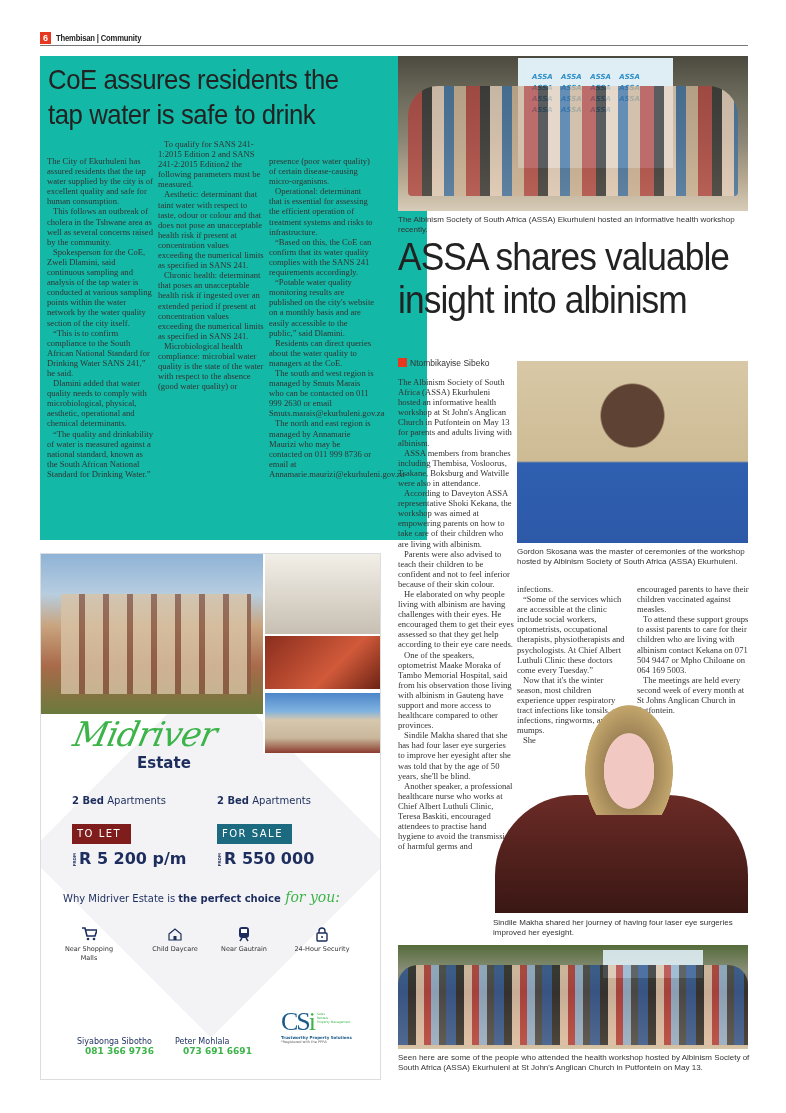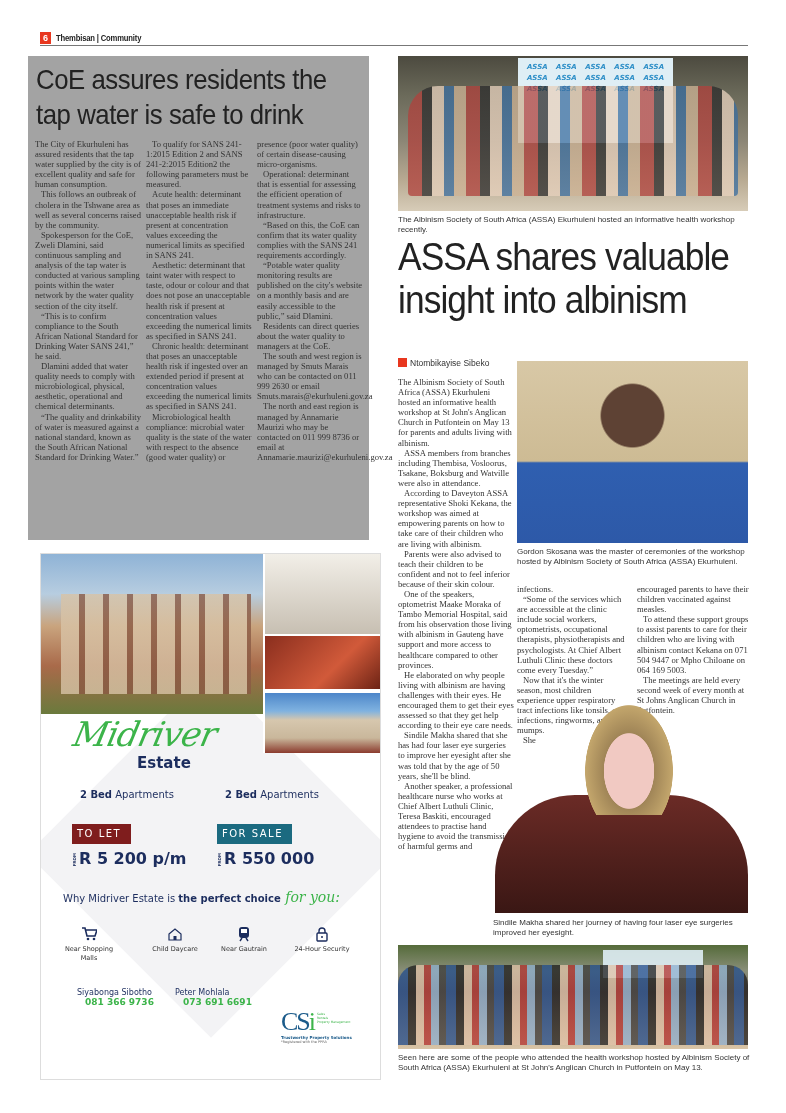--- a/index.html
+++ b/index.html
@@ -6,64 +6,64 @@
   html, body { width: 786px; height: 1113px; background: #ffffff; overflow: hidden; }
   body { position: relative; font-family: "Liberation Serif", serif; color: #222; }
 
   
   .page-header { position: absolute; left: 40px; top: 32px; width: 708px; height: 14px; border-bottom: 1px solid #777; }
   .page-num { position: absolute; left: 0; top: 0; width: 11px; height: 12px; background: #e8371f; color: #fff; font: bold 9px "Liberation Sans", sans-serif; text-align: center; line-height: 12px; }
   .section-name { position: absolute; left: 16px; top: 0; font: bold 9px "Liberation Sans", sans-serif; color: #222; line-height: 12px; letter-spacing: -0.2px; transform: scaleX(0.85); transform-origin: left; }
   .page-date { position: absolute; right: 2px; top: 0; font: 9px "Liberation Sans", sans-serif; color: #333; line-height: 12px; margin-top: 40px; }
 
   
-  .left-article { position: absolute; left: 28px; top: 56px; width: 341px; height: 484px; background: #a3a3a3; }
+  .left-article { position: absolute; left: 40px; top: 56px; width: 387px; height: 484px; background: #14b8a6; }
   .left-headline { position: absolute; left: 8px; top: 6px; width: 330px; font: 28px/35px "Liberation Sans", sans-serif; color: #222; letter-spacing: -0.5px; transform: scaleX(0.92); transform-origin: left; }
   .cols { position: absolute; top: 83px; left: 7px; width: 330px; display: flex; gap: 5px; }
   .col { width: 106px; font: 8.6px/10.1px "Liberation Serif", serif; color: #333; }
   .col p { text-indent: 6px; }
-  .col p.first { text-indent: 0; }
+  .col p.first { text-indent: 0; margin-top: 17px; }
 
   
   .ad { position: absolute; left: 40px; top: 553px; width: 341px; height: 527px; background: #fff; border: 1px solid #ddd; overflow: hidden; }
   .ad-bg-house { position: absolute; left: 40px; top: 170px; width: 260px; height: 260px; background: #f3f3f5; transform: rotate(45deg); }
   .ad-photo-main { position: absolute; left: 0; top: 0; width: 222px; height: 160px; background: linear-gradient(180deg, #8fb3d6 0%, #b7cde0 25%, #c9a47e 45%, #a96a4a 70%, #6a7a3c 100%); }
   .ad-photo-main .bld { position: absolute; left: 20px; top: 40px; width: 190px; height: 100px; background: repeating-linear-gradient(90deg, #d8c3a6 0 18px, #8a5a44 18px 24px); opacity: 0.8; }
   .ad-photo-r1 { position: absolute; left: 222px; top: 0; width: 118px; height: 80px; background: linear-gradient(180deg, #f2efe8, #c7bfb2); border-left: 2px solid #fff; }
   .ad-photo-r2 { position: absolute; left: 222px; top: 80px; width: 118px; height: 55px; background: linear-gradient(135deg, #8a2e1e, #d15a3a 60%, #6b2214); border-left: 2px solid #fff; border-top: 2px solid #fff; }
   .ad-photo-r3 { position: absolute; left: 222px; top: 137px; width: 118px; height: 62px; background: linear-gradient(180deg, #4d86c9 0%, #7fb2e0 30%, #d6c7ae 45%, #c9b79b 75%, #8b3b2e 100%); border-left: 2px solid #fff; border-top: 2px solid #fff; }
   .ad-script { position: absolute; left: 33px; top: 160px; font: italic 34px "DejaVu Serif", serif; color: #3cb44a; transform: skewX(-12deg); letter-spacing: -1px; }
   .ad-estate { position: absolute; left: 96px; top: 200px; font: bold 15px "DejaVu Sans", sans-serif; color: #1c2d5e; }
-  .ad-bed { position: absolute; top: 235px; font: 10px "DejaVu Sans", sans-serif; color: #1c2d5e; margin-left: 8px; }
+  .ad-bed { position: absolute; top: 241px; font: 10px "DejaVu Sans", sans-serif; color: #1c2d5e; }
   .ad-bed b { font-weight: bold; }
   .ad-tag { position: absolute; top: 270px; height: 20px; padding: 0 5px; font: 10px/20px "DejaVu Sans", sans-serif; color: #fff; letter-spacing: 1.5px; }
   .ad-tag.let { left: 31px; width: 59px; background: #7f1d1d; }
   .ad-tag.sale { left: 176px; width: 75px; background: #1b6a80; }
   .ad-price { position: absolute; top: 295px; font: bold 16px "DejaVu Sans", sans-serif; color: #1c2d5e; }
   .ad-price small { font-size: 4px; writing-mode: vertical-rl; transform: rotate(180deg); display: inline-block; margin-right: 2px; vertical-align: middle; color: #1c2d5e; }
   .ad-why { position: absolute; left: 22px; top: 335px; width: 310px; font: 10px "DejaVu Sans", sans-serif; color: #1c2d5e; white-space: nowrap; }
   .ad-why b { font-weight: bold; }
   .ad-why .fy { font: italic 14px "DejaVu Serif", serif; color: #3cb44a; }
   .feature { position: absolute; top: 372px; width: 60px; text-align: center; font: 6.5px/9px "DejaVu Sans", sans-serif; color: #333; }
   .feature .ico { display: block; width: 16px; height: 16px; margin: 0 auto 3px; }
-  .ad-contact { position: absolute; top: 434px; font: 8px "DejaVu Sans", sans-serif; color: #1c2d5e; }
+  .ad-contact { position: absolute; top: 483px; font: 8px "DejaVu Sans", sans-serif; color: #1c2d5e; }
   .ad-contact .ph { display: block; font: bold 9px "DejaVu Sans", sans-serif; color: #3cb44a; padding-left: 8px; }
   .csi-logo { position: absolute; left: 240px; top: 455px; width: 90px; height: 40px; }
   .csi-big { font: 26px/26px "Liberation Serif", serif; color: #1b5b8a; letter-spacing: -2px; }
   .csi-big .i { color: #3cb44a; }
   .csi-sub { position: absolute; left: 36px; top: 3px; font: 3px/4px "DejaVu Sans", sans-serif; color: #3cb44a; }
   .csi-tag { font: bold 4px "DejaVu Sans", sans-serif; color: #1b5b8a; }
   .csi-reg { font: 3.5px "DejaVu Sans", sans-serif; color: #666; }
   .ad-footer { position: absolute; left: 0; top: 503px; width: 341px; height: 24px; background: #0f5b99; color: #fff; font: 8px/24px "DejaVu Sans", sans-serif; }
   .ad-footer .f-phone { position: absolute; left: 30px; }
   .ad-footer .f-web { position: absolute; left: 210px; }
 
   
   .photo-top { position: absolute; left: 398px; top: 56px; width: 350px; height: 155px; background: linear-gradient(180deg, #4c4a3f 0%, #6b6a5a 25%, #8c8676 55%, #b8aa92 80%, #d7ccb8 100%); overflow: hidden; }
-  .assa-banner { position: absolute; left: 120px; top: 2px; width: 155px; height: 85px; background: #dfeef5; color: #2d8ec7; font: italic bold 7px "DejaVu Sans", sans-serif; padding: 4px; line-height: 11px; word-spacing: 6px; text-align: center; }
+  .assa-banner { position: absolute; left: 120px; top: 2px; width: 155px; height: 110px; background: #dfeef5; color: #2d8ec7; font: italic bold 7px "DejaVu Sans", sans-serif; padding: 14px; line-height: 11px; word-spacing: 6px; }
   .crowd { position: absolute; left: 10px; top: 30px; width: 330px; height: 110px; background: repeating-linear-gradient(90deg, #b0413c 0 14px, #2c2c2c 14px 24px, #e7d1bd 24px 36px, #3b6ea0 36px 46px, #ceb395 46px 58px); border-radius: 30px 30px 4px 4px; opacity: 0.75; }
   .caption { position: absolute; font: 8px/10px "Liberation Sans", sans-serif; color: #333; }
   .right-headline { position: absolute; left: 398px; top: 236px; width: 360px; font: 38px/43px "Liberation Sans", sans-serif; color: #222; letter-spacing: -1px; transform: scaleX(0.93); transform-origin: left; }
   .byline { position: absolute; left: 398px; top: 358px; font: 8.5px "Liberation Sans", sans-serif; color: #333; }
   .byline .sq { display: inline-block; width: 9px; height: 9px; background: #e8371f; vertical-align: -1px; margin-right: 3px; }
   .photo-gordon { position: absolute; left: 517px; top: 361px; width: 231px; height: 182px; background: radial-gradient(circle at 50% 30%, #5e4234 0 18%, transparent 19%), linear-gradient(180deg, #d8c8a6 0%, #cdbb94 55%, #2f5fb0 56%, #2d59a8 100%); }
   .col-r { position: absolute; font: 8.6px/10.1px "Liberation Serif", serif; color: #333; }
   .col-r p { text-indent: 6px; }
   .col-r p.first { text-indent: 0; }
   .photo-sindile { position: absolute; left: 485px; top: 705px; width: 263px; height: 208px; overflow: hidden; }
@@ -88,21 +88,20 @@
     <div class="col">
       <p class="first">The City of Ekurhuleni has assured residents that the tap water supplied by the city is of excellent quality and safe for human consumption.</p>
       <p>This follows an outbreak of cholera in the Tshwane area as well as several concerns raised by the community.</p>
       <p>Spokesperson for the CoE, Zweli Dlamini, said continuous sampling and analysis of the tap water is conducted at various sampling points within the water network by the water quality section of the city itself.</p>
       <p>“This is to confirm compliance to the South African National Standard for Drinking Water SANS 241,” he said.</p>
       <p>Dlamini added that water quality needs to comply with microbiological, physical, aesthetic, operational and chemical determinants.</p>
       <p>“The quality and drinkability of water is measured against a national standard, known as the South African National Standard for Drinking Water.”</p>
     </div>
     <div class="col">
       <p>To qualify for SANS 241-1:2015 Edition 2 and SANS 241-2:2015 Edition2 the following parameters must be measured.</p>
-      <p>Acute health: determinant that poses an immediate unacceptable health risk if present at concentration values exceeding the numerical limits as specified in SANS 241.</p>
       <p>Aesthetic: determinant that taint water with respect to taste, odour or colour and that does not pose an unacceptable health risk if present at concentration values exceeding the numerical limits as specified in SANS 241.</p>
       <p>Chronic health: determinant that poses an unacceptable health risk if ingested over an extended period if present at concentration values exceeding the numerical limits as specified in SANS 241.</p>
       <p>Microbiological health compliance: microbial water quality is the state of the water with respect to the absence (good water quality) or</p>
     </div>
     <div class="col">
       <p class="first">presence (poor water quality) of certain disease-causing micro-organisms.</p>
       <p>Operational: determinant that is essential for assessing the efficient operation of treatment systems and risks to infrastructure.</p>
       <p>“Based on this, the CoE can confirm that its water quality complies with the SANS 241 requirements accordingly.</p>
       <p>“Potable water quality monitoring results are published on the city's website on a monthly basis and are easily accessible to the public,” said Dlamini.</p>
       <p>Residents can direct queries about the water quality to managers at the CoE.</p>
@@ -198,22 +197,22 @@
 <div class="byline"><span class="sq"></span><span>Ntombikayise Sibeko</span></div>
 
 <div class="photo-gordon"></div>
 <div class="caption" style="left:517px; top:547px; width:235px;">Gordon Skosana was the master of ceremonies of the workshop hosted by Albinism Society of South Africa (ASSA) Ekurhuleni.</div>
 
 <div class="col-r" style="left:398px; top:377px; width:116px;">
   <p class="first">The Albinism Society of South Africa (ASSA) Ekurhuleni hosted an informative health workshop at St John's Anglican Church in Putfontein on May 13 for parents and adults living with albinism.</p>
   <p>ASSA members from branches including Thembisa, Vosloorus, Tsakane, Boksburg and Watville were also in attendance.</p>
   <p>According to Daveyton ASSA representative Shoki Kekana, the workshop was aimed at empowering parents on how to take care of their children who are living with albinism.</p>
   <p>Parents were also advised to teach their children to be confident and not to feel inferior because of their skin colour.</p>
+  <p>He elaborated on why people living with albinism are having challenges with their eyes. He encouraged them to get their eyes assessed so that they get help according to their eye care needs.</p>
   <p>One of the speakers, optometrist Maake Moraka of Tambo Memorial Hospital, said from his observation those living with albinism in Gauteng have support and more access to healthcare compared to other provinces.</p>
-  <p>He elaborated on why people living with albinism are having challenges with their eyes. He encouraged them to get their eyes assessed so that they get help according to their eye care needs.</p>
   <p>Sindile Makha shared that she has had four laser eye surgeries to improve her eyesight after she was told that by the age of 50 years, she'll be blind.</p>
   <p>Another speaker, a professional healthcare nurse who works at Chief Albert Luthuli Clinic, Teresa Baskiti, encouraged attendees to practise hand hygiene to avoid the transmission of harmful germs and</p>
 </div>
 
 <div class="col-r" style="left:517px; top:584px; width:110px;">
   <p class="first">infections.</p>
   <p>“Some of the services which are accessible at the clinic include social workers, optometrists, occupational therapists, physiotherapists and psychologists. At Chief Albert Luthuli Clinic these doctors come every Tuesday.”</p>
   <p>Now that it's the winter season, most children experience upper respiratory tract infections like tonsils, ear infections, ringworms, and mumps.</p>
   <p>She</p>
 </div>

